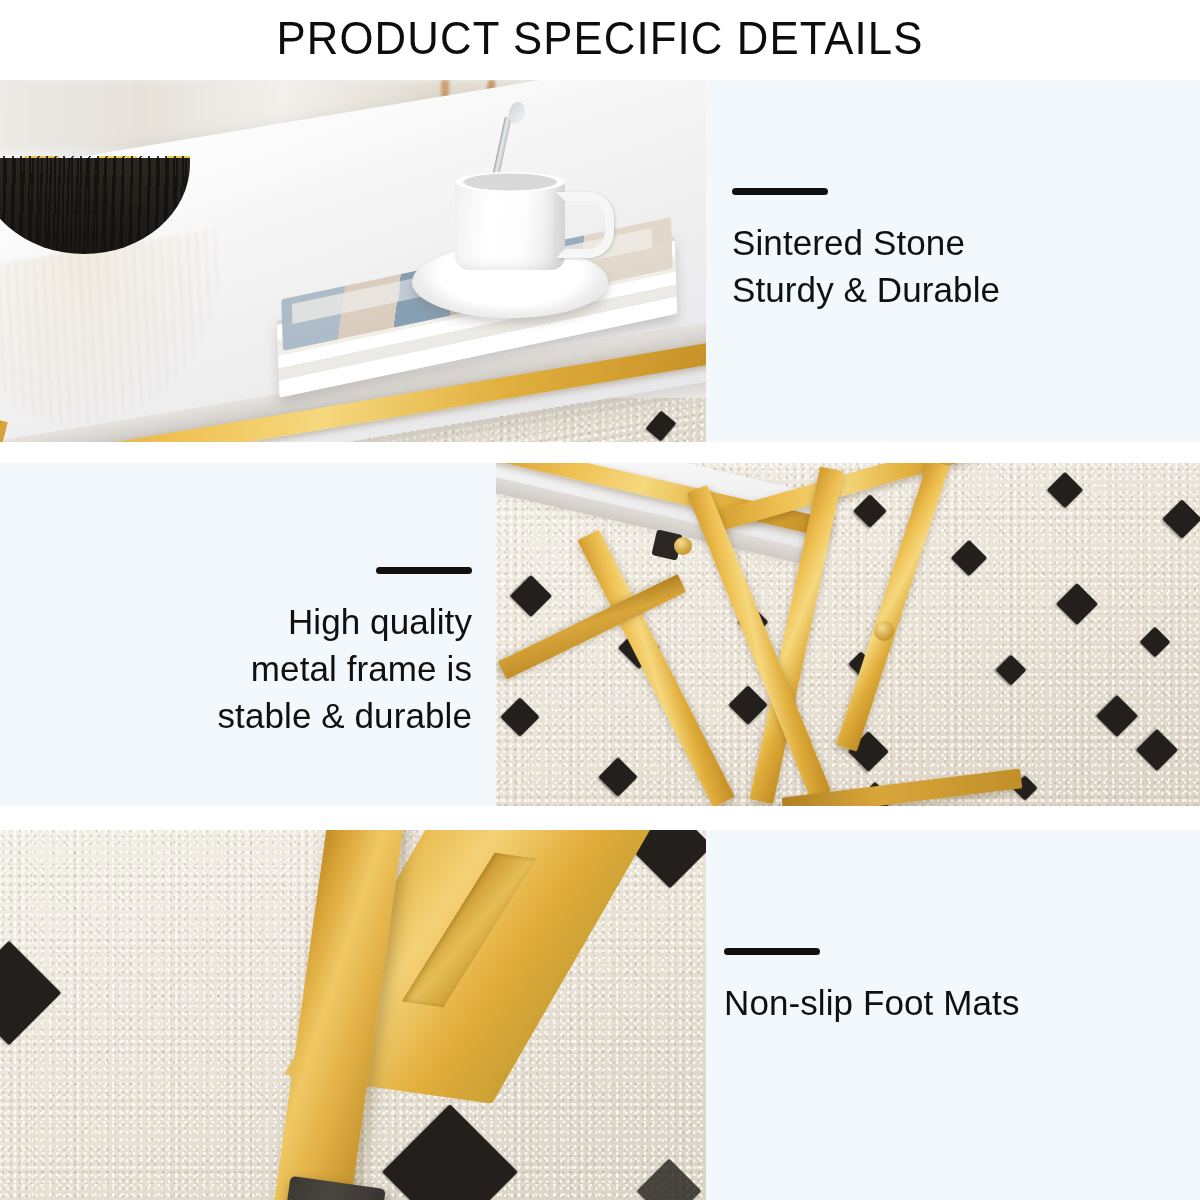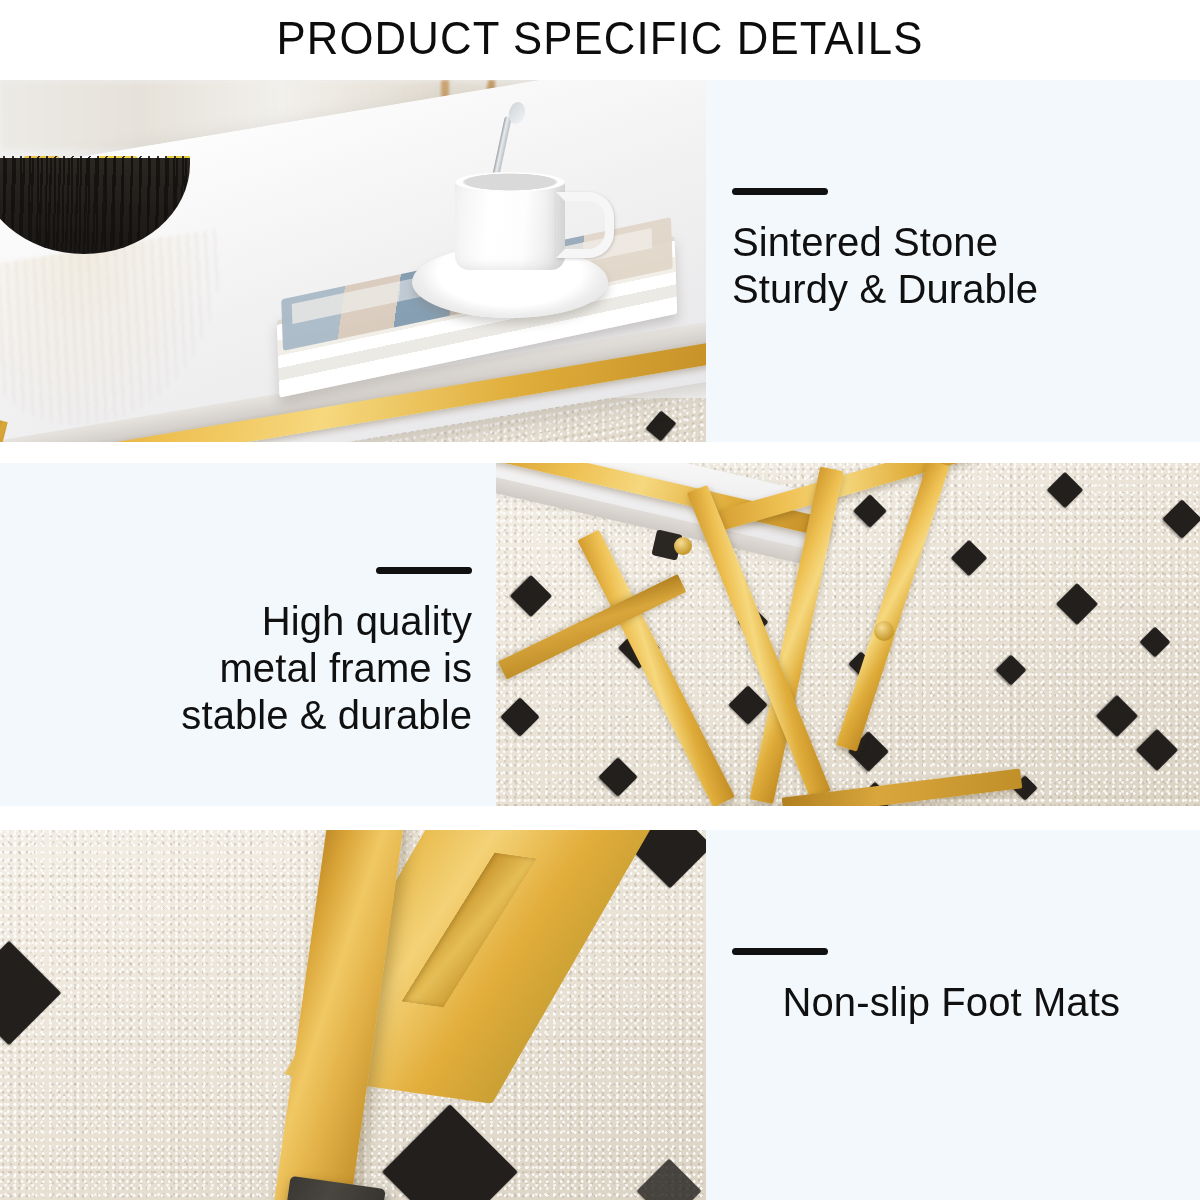--- a/index.html
+++ b/index.html
@@ -60,34 +60,34 @@
   }
 
   
   #panel-1 .photo        { left: 0;     width: 706px; }
   #panel-1 .caption-zone { left: 706px; width: 494px; padding: 108px 0 0 26px; }
   
   #panel-2 .caption-zone { left: 0;     width: 496px; padding: 104px 24px 0 8px; text-align: right; }
   #panel-2 .photo        { left: 496px; width: 704px; }
   
   #panel-3 .photo        { left: 0;     width: 706px; }
-  #panel-3 .caption-zone { left: 706px; width: 414px; padding: 118px 0 0 26px; text-align: right; }
+  #panel-3 .caption-zone { left: 706px; width: 414px; padding: 118px 0 0 18px; }
 
   .rule-dash {
     width: 96px;
     height: 7px;
     border-radius: 4px;
     background: #101010;
     display: block;
     margin-bottom: 24px;
   }
   #panel-2 .rule-dash { margin-left: auto; margin-right: 0; }
 
   .caption-text {
-    font-size: 40px;
+    font-size: 35px;
     line-height: 47px;
     color: #101010;
     letter-spacing: 0.1px;
     white-space: pre-line;
   }
 
   
 
   
   .rug {

